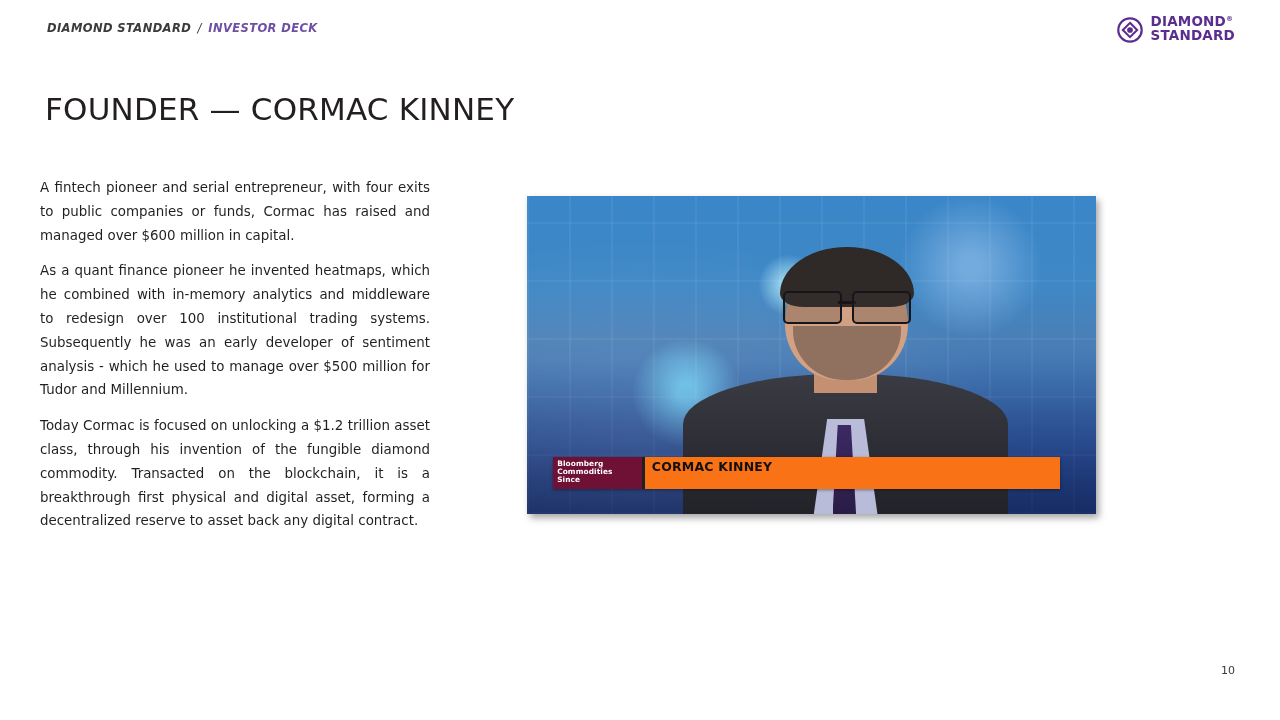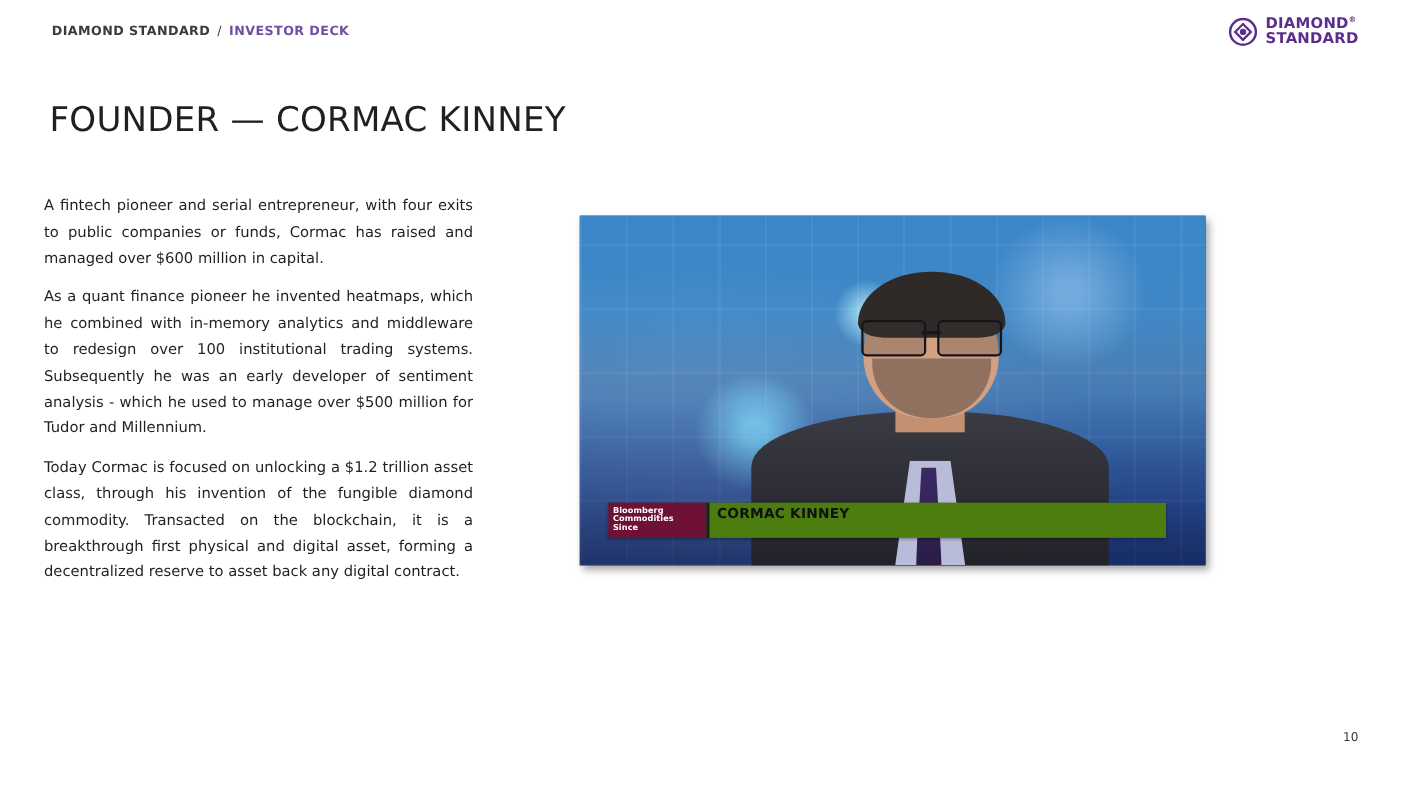--- a/index.html
+++ b/index.html
@@ -19,37 +19,38 @@
   
   .breadcrumb {
     position: absolute;
     top: 21px;
     left: 47px;
     font-size: 11.5px;
     letter-spacing: 0.4px;
     font-weight: 600;
     color: #3b3b3b;
     white-space: nowrap;
+    font-style: italic;
   }
   .breadcrumb .sep {
     color: #3b3b3b;
     font-weight: 400;
     margin: 0 2px;
   }
   .breadcrumb .current {
     color: #6f4fa3;
     font-weight: 600;
   }
 
   .logo {
     position: absolute;
     top: 15px;
     right: 45px;
     display: flex;
-    align-items: center;
+    align-items: flex-end;
     gap: 8px;
   }
   .logo-mark {
     width: 26px;
     height: 26px;
     flex: none;
   }
   .logo-text {
     font-size: 13.5px;
     font-weight: 700;
@@ -244,21 +245,21 @@
     font-size: 7.4px;
     font-weight: 700;
     line-height: 1.12;
     padding: 3px 4px;
     box-sizing: border-box;
     letter-spacing: 0.1px;
   }
   .lt-logo .l2 { color: #ffffff; }
   .lt-main {
     flex: 1;
-    background: #4d7c0f;
+    background: #f97316;
     border-left: 3px solid #1f1f1f;
     padding: 3px 0 0 7px;
     box-sizing: border-box;
   }
   .lt-name {
     font-size: 12.5px;
     font-weight: 700;
     color: #111111;
     letter-spacing: 0.2px;
     line-height: 1.08;

